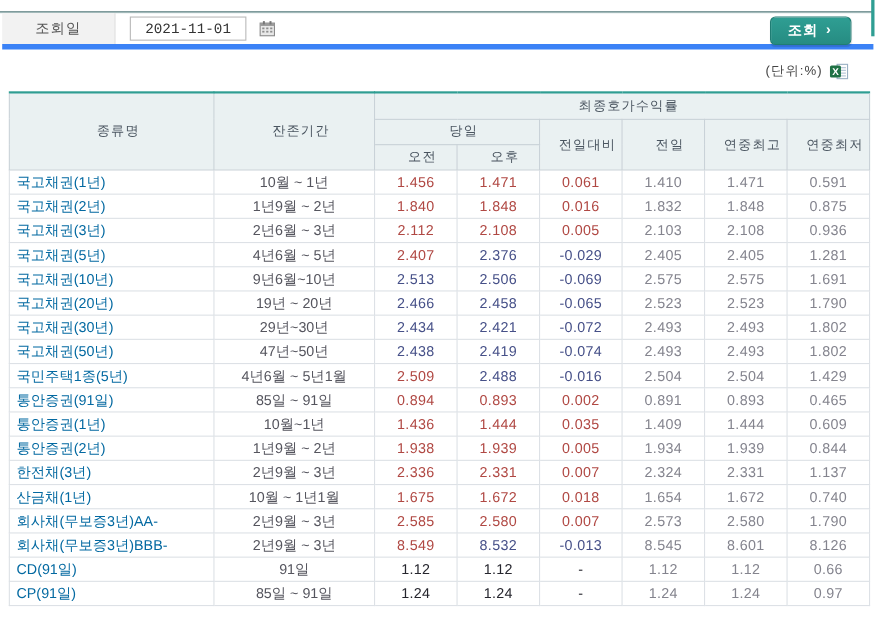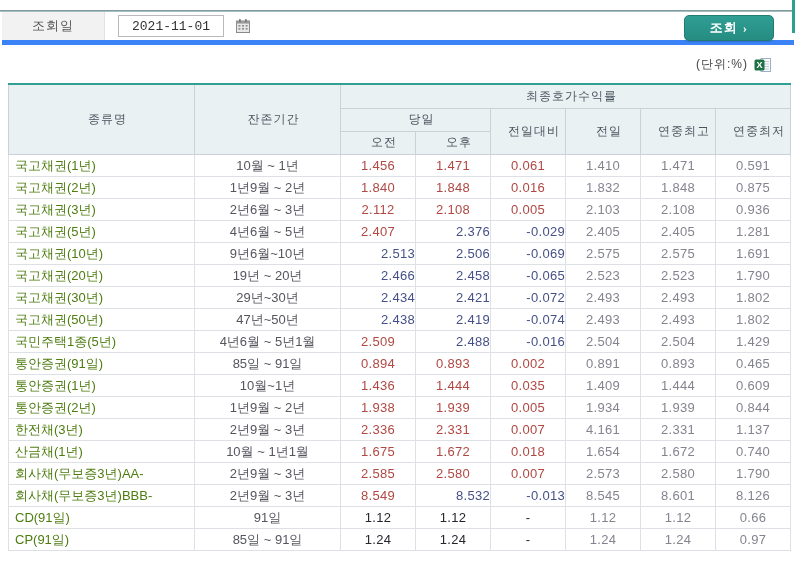--- a/index.html
+++ b/index.html
@@ -13,45 +13,45 @@
 
   .form-bar { position:absolute; top:12px; left:2px; width:792px; height:33px;
               border-bottom:5px solid #3b82f6; display:flex; align-items:center; }
   .form-label-cell { width:103px; height:100%; background:#f2f2f2; border-right:1px solid #e2e2e2;
                      display:flex; align-items:center; justify-content:center;
                      font-size:13px; color:#555; letter-spacing:1px; }
   .form-field { display:flex; align-items:center; margin-left:13px; }
   .date-input { width:106px; height:22px; border:1px solid #b9b9b9; background:#fff;
                 font-family:Liberation Mono, monospace; font-size:13px; color:#333; text-align:center; }
   .cal-icon { margin-left:11px; display:inline-flex; cursor:pointer; }
-  .search-btn { position:absolute; right:20px; top:3px; width:90px; height:26px;
+  .search-btn { position:absolute; right:20px; top:3px; width:74px; height:26px;
                 background:linear-gradient(var(--accent,#2f9e93),#268c82);
-                border:1px solid #1f7d74; border-radius:5px; color:#fff; font-family:Liberation Serif, serif;
+                border:1px solid #1f7d74; border-radius:5px; color:#fff; font-family:Liberation Mono, monospace;
                 font-size:13px; font-weight:bold; letter-spacing:1px; cursor:pointer;
                 display:flex; align-items:center; justify-content:center; gap:5px;
                 box-shadow:0 1px 1px rgba(0,0,0,.15);margin-left:30px; }
   .search-btn .chev { font-weight:bold; font-size:13px; margin-top:-1px; }
 
   .unit-row { position:absolute; top:56px; right:28px; display:flex; align-items:center; gap:6px; }
   .unit-label { font-size:12px; color:#444; letter-spacing:1px; }
   .excel-icon { display:inline-flex; cursor:pointer; }
 
   table.yield-table { position:absolute; top:83px; left:8px; width:783px;
                       border-collapse:collapse; table-layout:fixed;
                       border-top:2px solid var(--accent,#2f9e93); }
   .yield-table th { background:#eaf1f2; font-weight:normal; font-size:12px; color:#4a5560;
                     border:1px solid #c9d2d8; height:23px; letter-spacing:1px;padding-left:12px; }
   .yield-table thead tr:first-child th { border-top:none; height:24px; }
   .yield-table td { background:#fff; border:1px solid #dde1e6; height:21px; line-height:21px;
                     font-size:13px; white-space:nowrap; overflow:hidden; }
-  .td-name   { text-align:left; padding-left:6px; color:#4d7c0f; }
+  .td-name   { text-align:left; padding-left:6px; color:#0369a1; }
   .td-period { text-align:center; color:#55555e; }
   .td-num    { text-align:center; letter-spacing:.3px; }
   .c-up   { color:var(--up,#b04843); }
-  .c-down { color:var(--down,#465088);text-align:right; }
+  .c-down { color:var(--down,#465088); }
   .c-flat { color:var(--flat,#26262e); }
   .c-gray { color:var(--gray,#84848e); }
 </style>
 </head>
 <body>
 
 <div class="page">
 
   <div class="top-rule"></div>
   <div class="corner-accent"></div>
@@ -249,21 +249,21 @@
           <td class="td-num c-gray">1.934</td>
           <td class="td-num c-gray">1.939</td>
           <td class="td-num c-gray">0.844</td>
         </tr>
         <tr>
           <td class="td-name">한전채(3년)</td>
           <td class="td-period">2년9월 ~ 3년</td>
           <td class="td-num c-up">2.336</td>
           <td class="td-num c-up">2.331</td>
           <td class="td-num c-up">0.007</td>
-          <td class="td-num c-gray">4.161</td>
+          <td class="td-num c-gray">2.324</td>
           <td class="td-num c-gray">2.331</td>
           <td class="td-num c-gray">1.137</td>
         </tr>
         <tr>
           <td class="td-name">산금채(1년)</td>
           <td class="td-period">10월 ~ 1년1월</td>
           <td class="td-num c-up">1.675</td>
           <td class="td-num c-up">1.672</td>
           <td class="td-num c-up">0.018</td>
           <td class="td-num c-gray">1.654</td>

